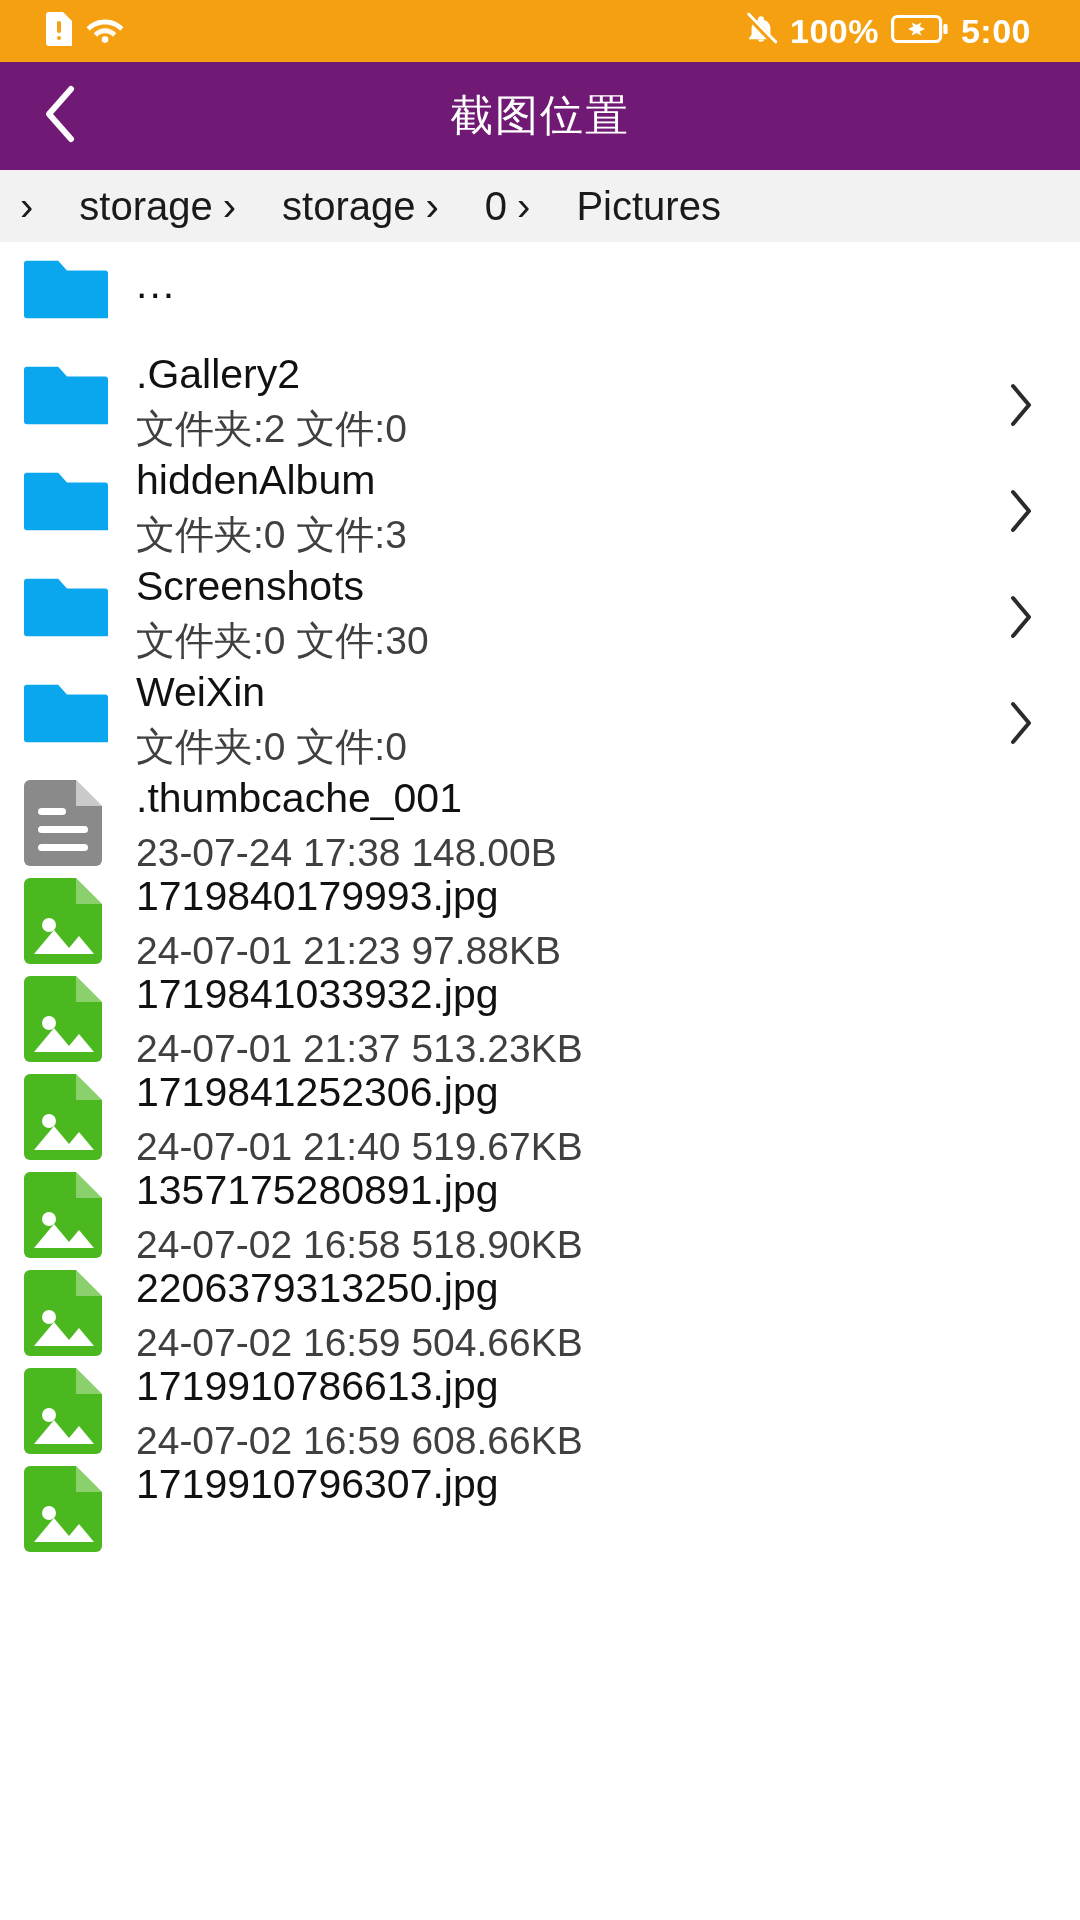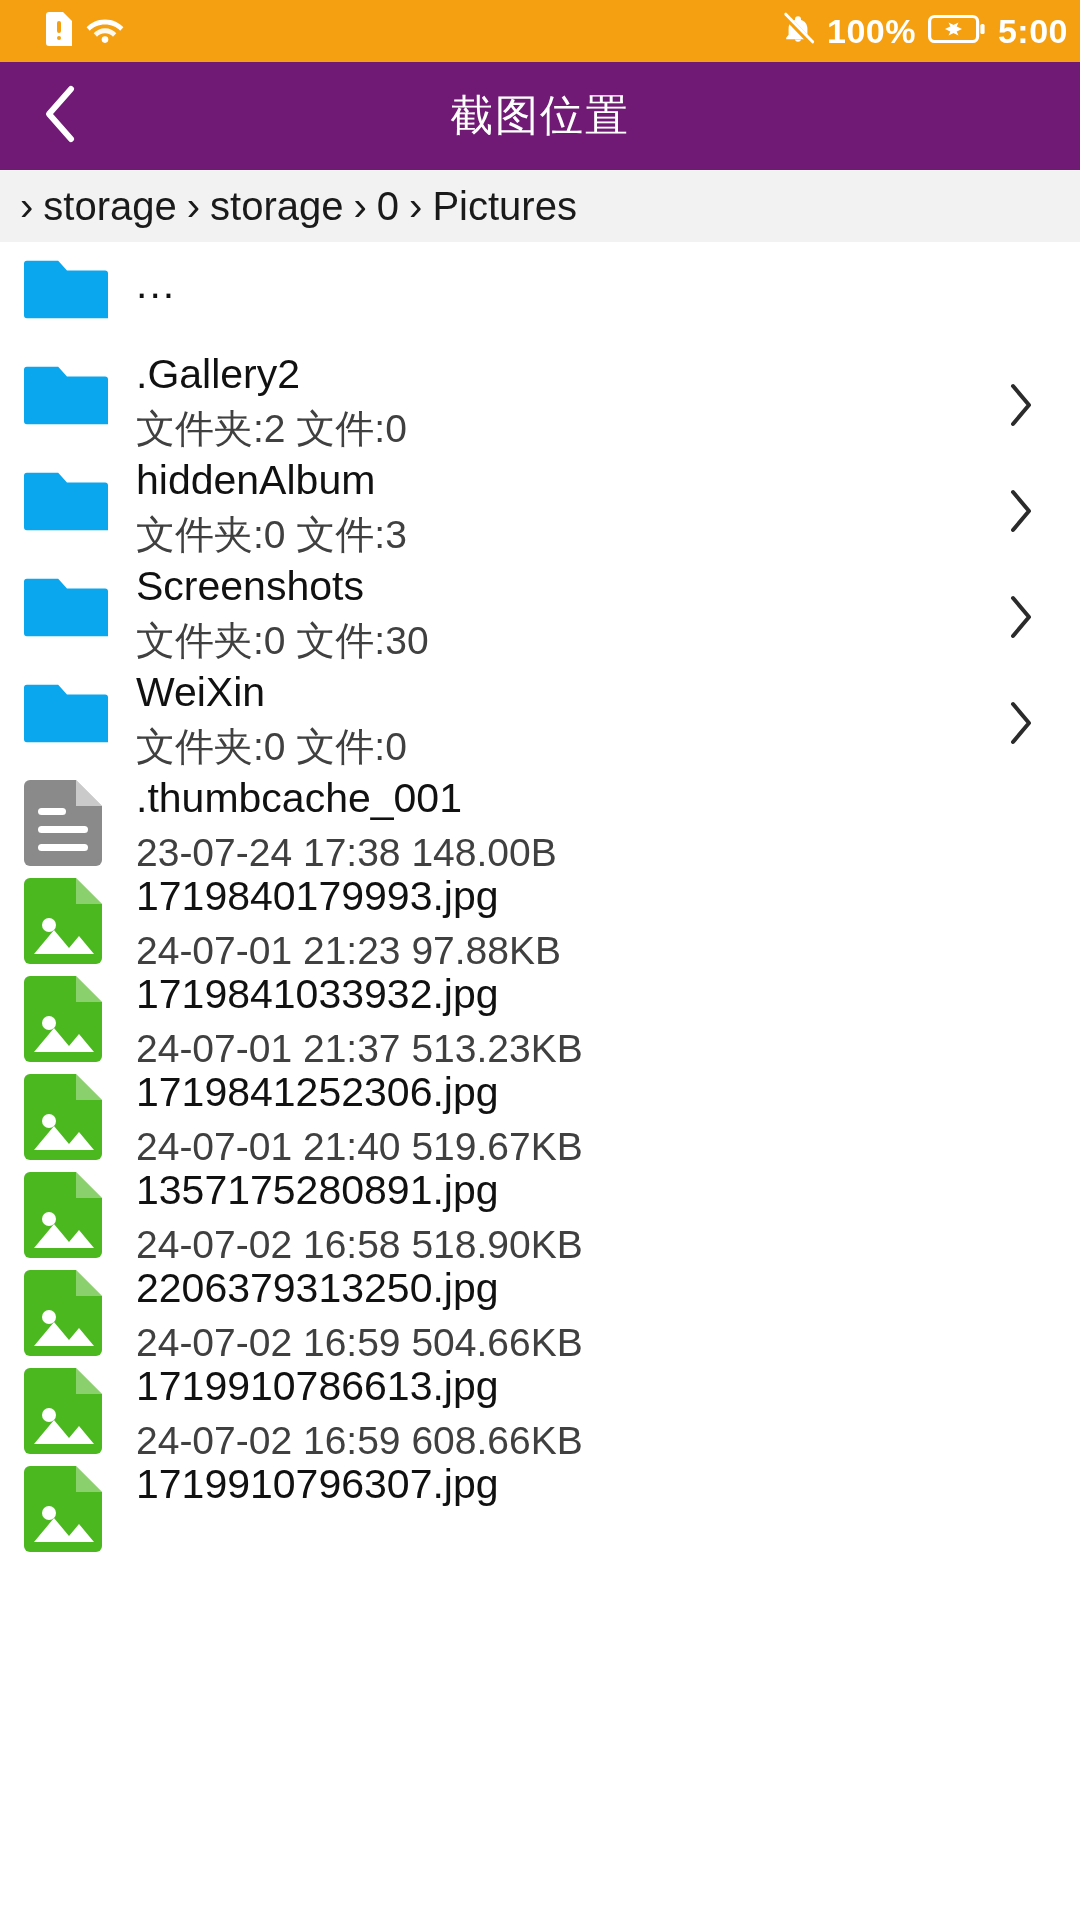--- a/index.html
+++ b/index.html
@@ -10,21 +10,21 @@
     overflow:hidden;
   }
 
   
   .statusbar{
     position:relative;
     height:62px;
     background:#f5a011;
     display:flex;
     align-items:center;
-    padding:0 12px 0 46px;
+    padding:0 49px 0 46px;
     color:#ffffff;
   }
   .sb-left{ display:flex; align-items:center; gap:14px; }
   .sb-right{ margin-left:auto; display:flex; align-items:center; gap:12px; }
   .sb-text{
     font-size:34px;
     font-weight:bold;
     letter-spacing:0.5px;
     line-height:1;
     color:#ffffff;
@@ -72,20 +72,21 @@
     color:#1a1a1a;
     padding:0 6px;
     line-height:1;
   }
   .crumb{
     font-size:40px;
     color:#1a1a1a;
     line-height:1;
     padding:0 4px;
     cursor:pointer;
+    margin-left:36px;
   }
 
   
   .list{
     background:#ffffff;
   }
   .row{
     display:flex;
     align-items:flex-start;
     position:relative;

